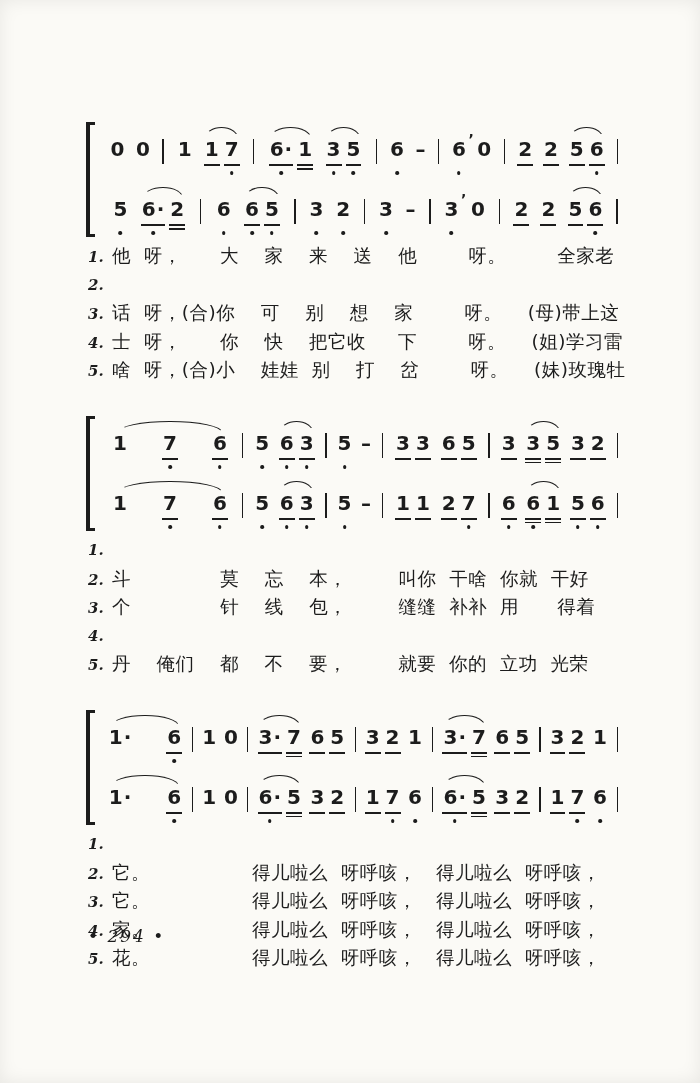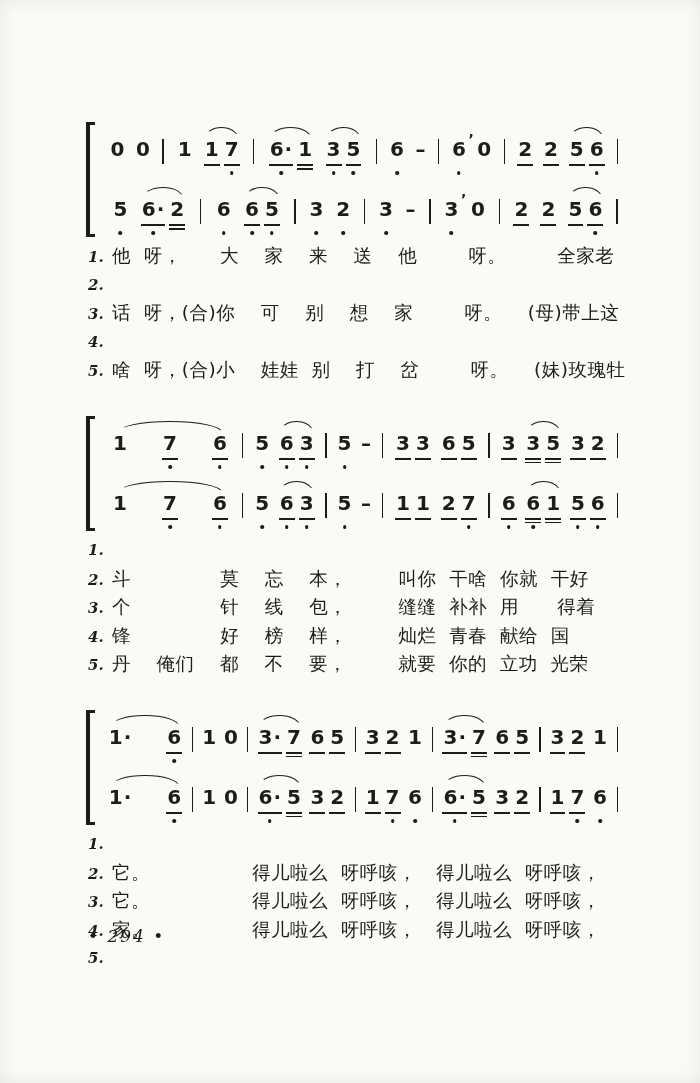--- a/index.html
+++ b/index.html
@@ -327,20 +327,21 @@
         </div>
         <div class="lyr-row">
           <span class="vnum">2.</span>
         </div>
         <div class="lyr-row">
           <span class="vnum">3.</span>
           <span class="ltext">话  呀，(合)你    可    别    想    家        呀。    (母)带上这</span>
         </div>
         <div class="lyr-row">
           <span class="vnum">4.</span>
+          <span class="ltext">士  呀，      你    快    把它收     下        呀。    (姐)学习雷</span>
         </div>
         <div class="lyr-row">
           <span class="vnum">5.</span>
           <span class="ltext">啥  呀，(合)小    娃娃  别    打    岔        呀。    (妹)玫瑰牡</span>
         </div>
       </div>
 
     <div class="system">
       <div class="bracket"></div>
       <div class="voices">
@@ -576,21 +577,20 @@
         <div class="lyr-row">
           <span class="vnum">2.</span>
           <span class="ltext">斗              莫    忘    本，        叫你  干啥  你就  干好</span>
         </div>
         <div class="lyr-row">
           <span class="vnum">3.</span>
           <span class="ltext">个              针    线    包，        缝缝  补补  用      得着</span>
         </div>
         <div class="lyr-row">
           <span class="vnum">4.</span>
-          <span class="ltext">锋              好    榜    样，        灿烂  青春  献给  国</span>
         </div>
         <div class="lyr-row">
           <span class="vnum">5.</span>
           <span class="ltext">丹    俺们    都    不    要，        就要  你的  立功  光荣</span>
         </div>
       </div>
 
     <div class="system">
       <div class="bracket"></div>
       <div class="voices">
@@ -843,18 +843,19 @@
         <div class="lyr-row">
           <span class="vnum">3.</span>
           <span class="ltext">它。                得儿啦么  呀呼咳，   得儿啦么  呀呼咳，</span>
         </div>
         <div class="lyr-row">
           <span class="vnum">4.</span>
           <span class="ltext">家。                得儿啦么  呀呼咳，   得儿啦么  呀呼咳，</span>
         </div>
         <div class="lyr-row">
           <span class="vnum">5.</span>
+          <span class="ltext">花。                得儿啦么  呀呼咳，   得儿啦么  呀呼咳，</span>
         </div>
       </div>
 
   </div>
   <div class="page-number">• 294 •</div>
 </div>
 
 </body></html>

